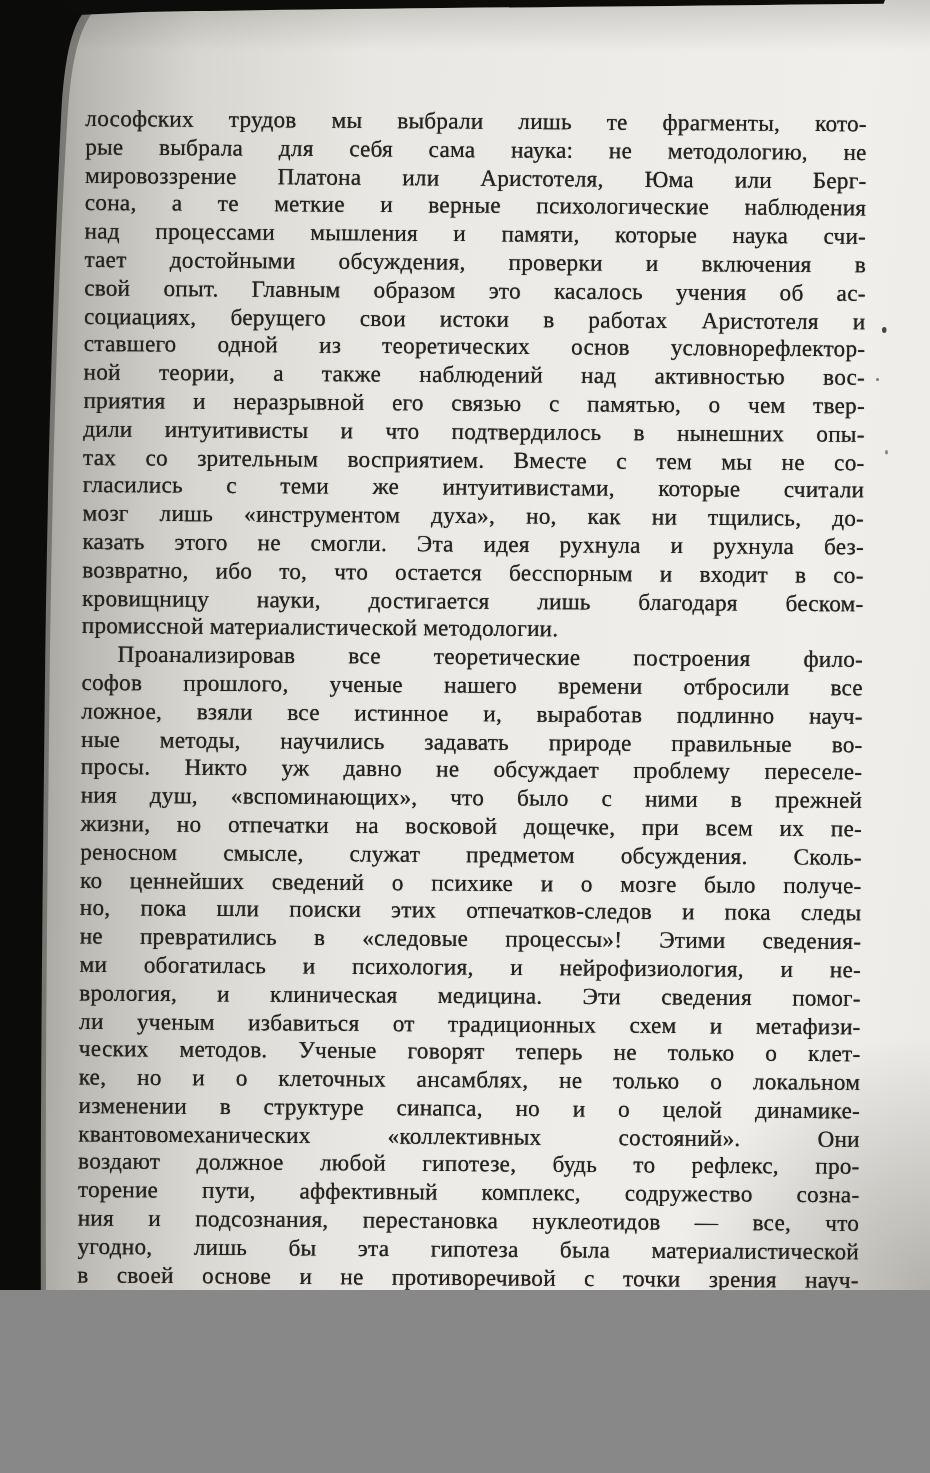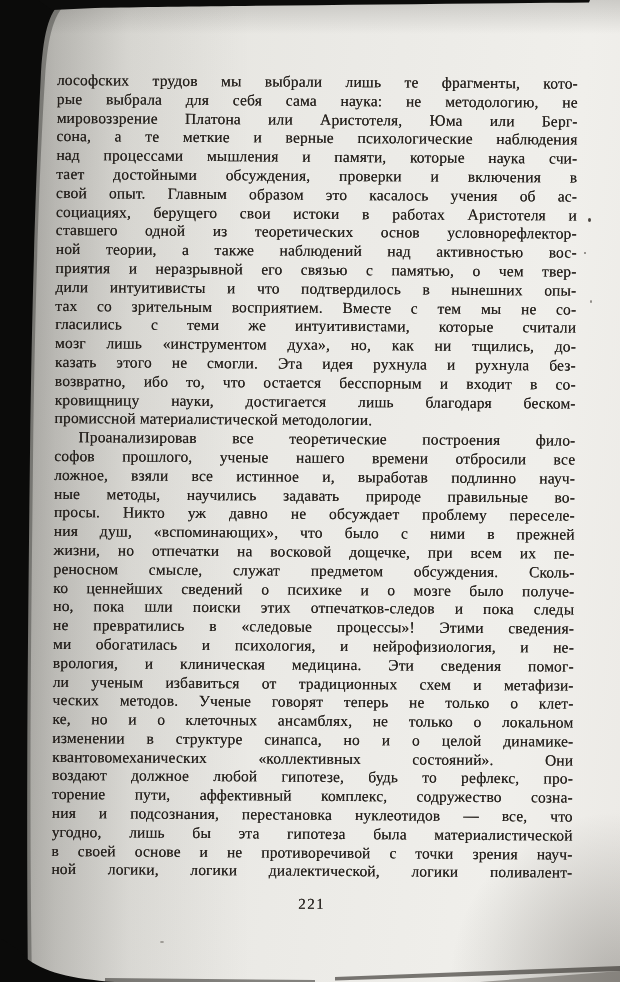--- a/index.html
+++ b/index.html
@@ -1,19 +1,19 @@
 <!DOCTYPE html>
 <html><head>
 <meta charset="utf-8">
 <style>
   html, body { margin: 0; padding: 0; background: #888; }
   .page {
     position: relative;
     width: 620px;
-    height: 982px;
+    height: 860px;
     overflow: hidden;
     background: linear-gradient(96deg, #d8d7d2 0%, #e5e4df 18%, #ebeae6 50%, #f0efeb 82%, #eceae6 100%);
     font-family: "Liberation Serif", serif;
   }
   .paper-shade {
     position: absolute; inset: 0; pointer-events: none;
     background:
       linear-gradient(90deg, rgba(42,40,36,0.40) 0px, rgba(42,40,36,0.22) 55px, rgba(42,40,36,0.08) 130px, rgba(0,0,0,0) 250px),
       linear-gradient(180deg, rgba(42,40,36,0.18) 0px, rgba(0,0,0,0) 34px),
       radial-gradient(circle at 100% 100%, rgba(95,92,86,0.40), rgba(95,92,86,0.0) 170px);

